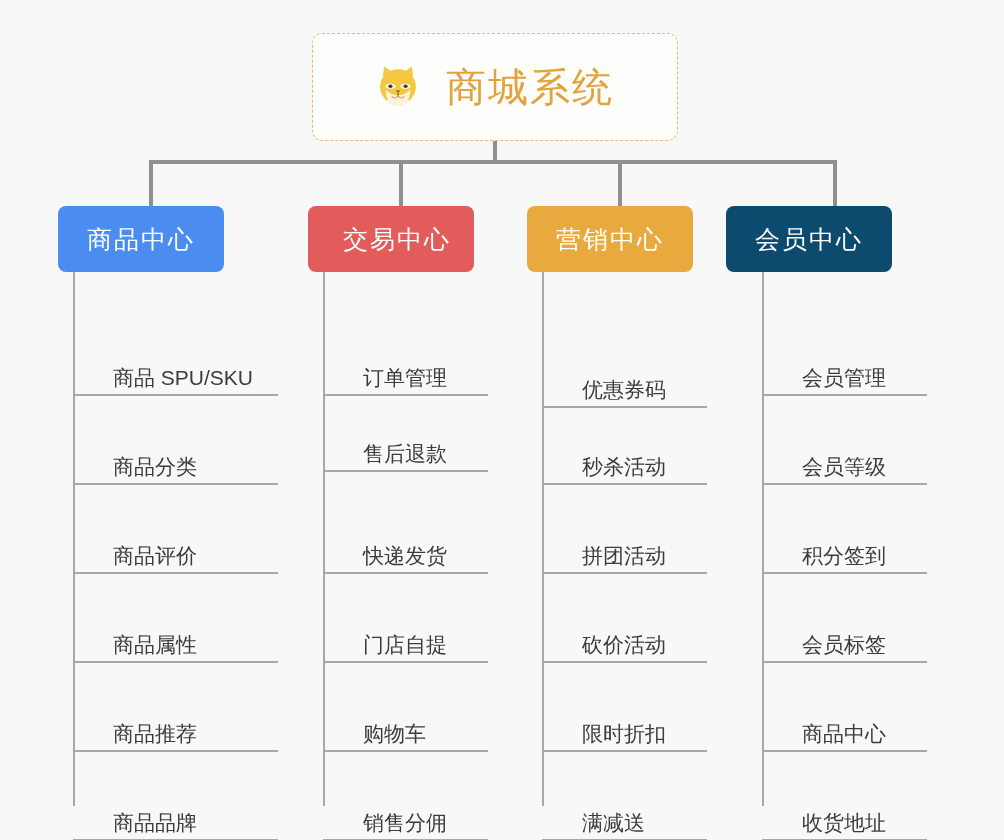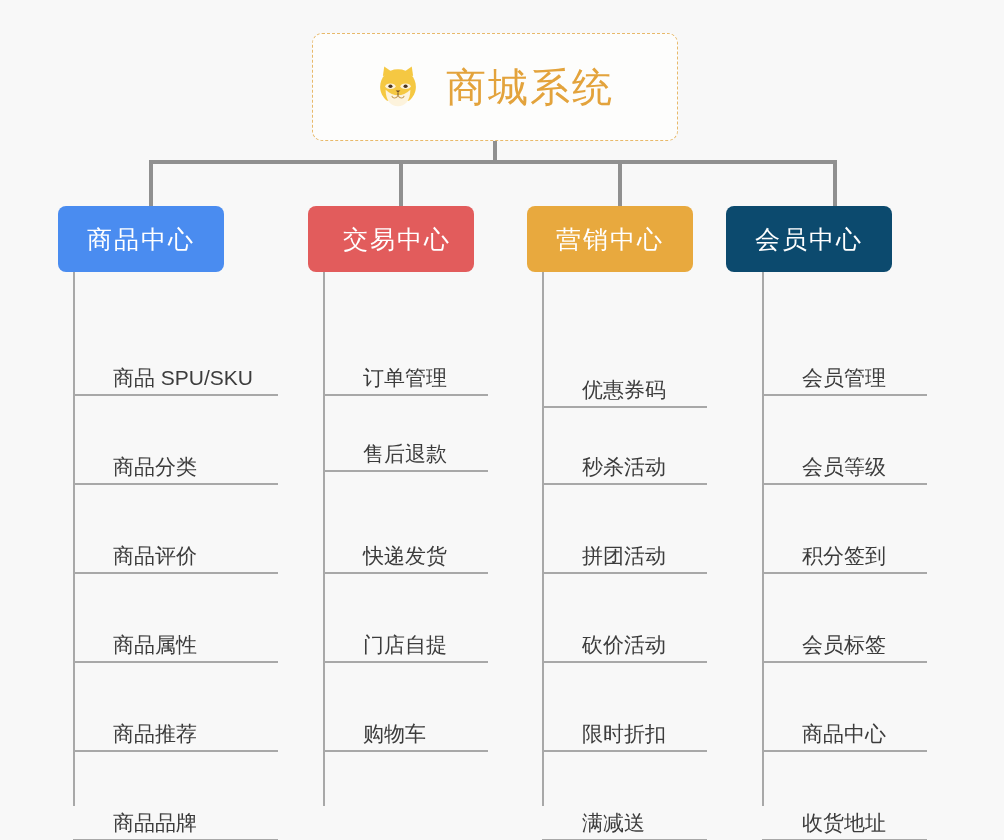--- a/index.html
+++ b/index.html
@@ -201,20 +201,23 @@
         </div>
         <div class="leaf" style="top: 178px; width: 165px;">
           <span class="leaf-label">快递发货</span>
         </div>
         <div class="leaf" style="top: 267px; width: 165px;">
           <span class="leaf-label">门店自提</span>
         </div>
         <div class="leaf" style="top: 356px; width: 165px;">
           <span class="leaf-label">购物车</span>
         </div>
+        <div class="leaf" style="top: 445px; width: 165px;">
+          <span class="leaf-label">销售分佣</span>
+        </div>
       </div>
       <div class="category" style="left: 527px; background: rgb(232, 169, 62);">
         <span class="category-label">营销中心</span>
       </div>
       <div class="branch" style="left: 542px; width: 165px; height: 534px;">
         <div class="branch-trunk" style="height: 534px;"></div>
         <div class="leaf" style="top: 12px; width: 165px;">
           <span class="leaf-label">优惠券码</span>
         </div>
         <div class="leaf" style="top: 89px; width: 165px;">

